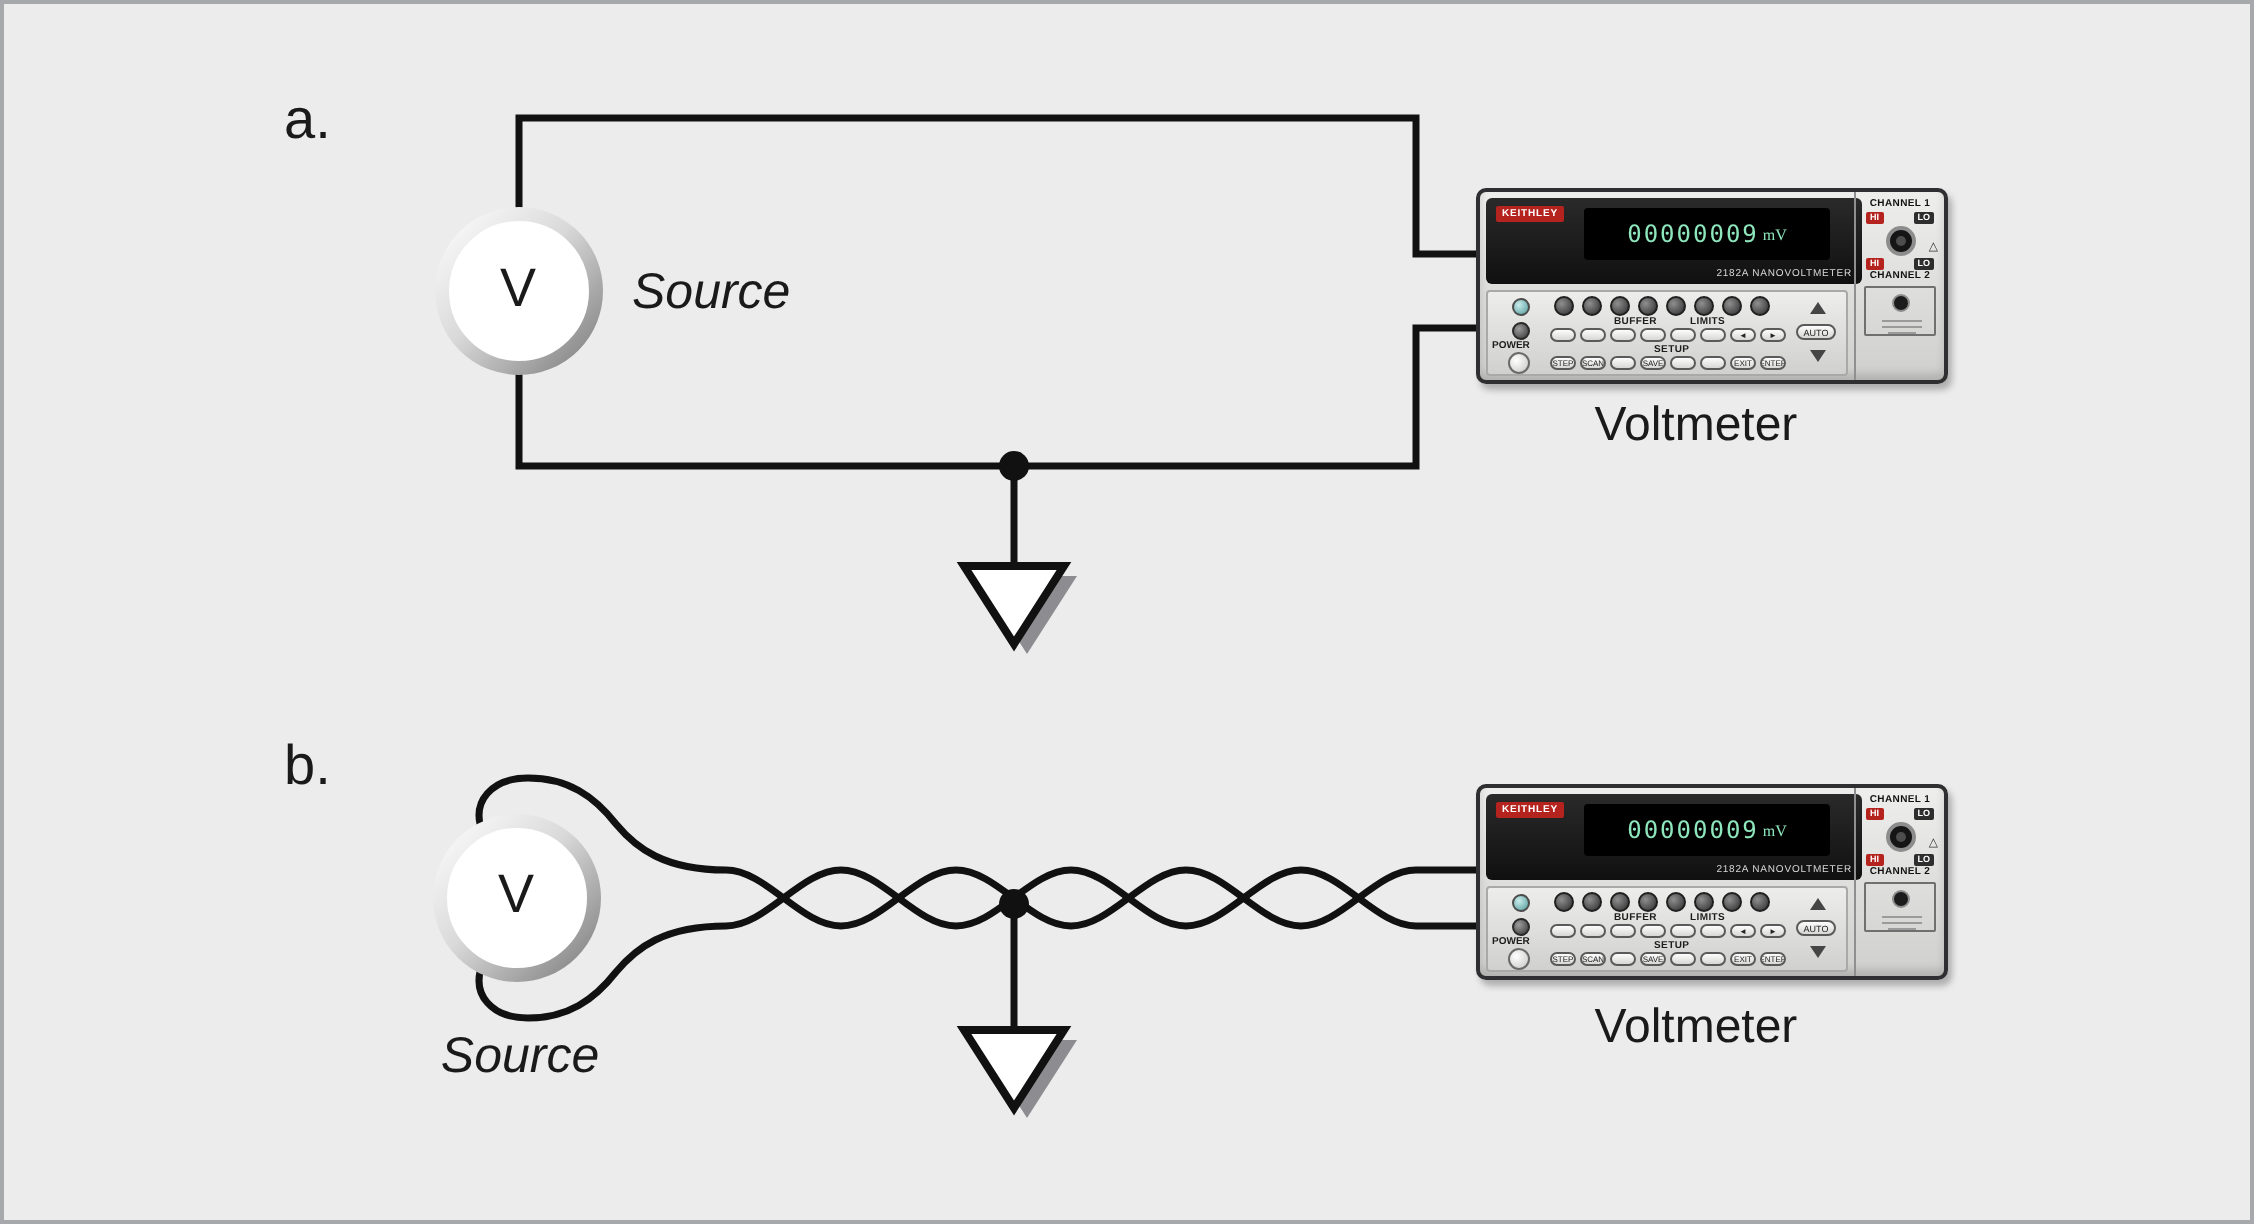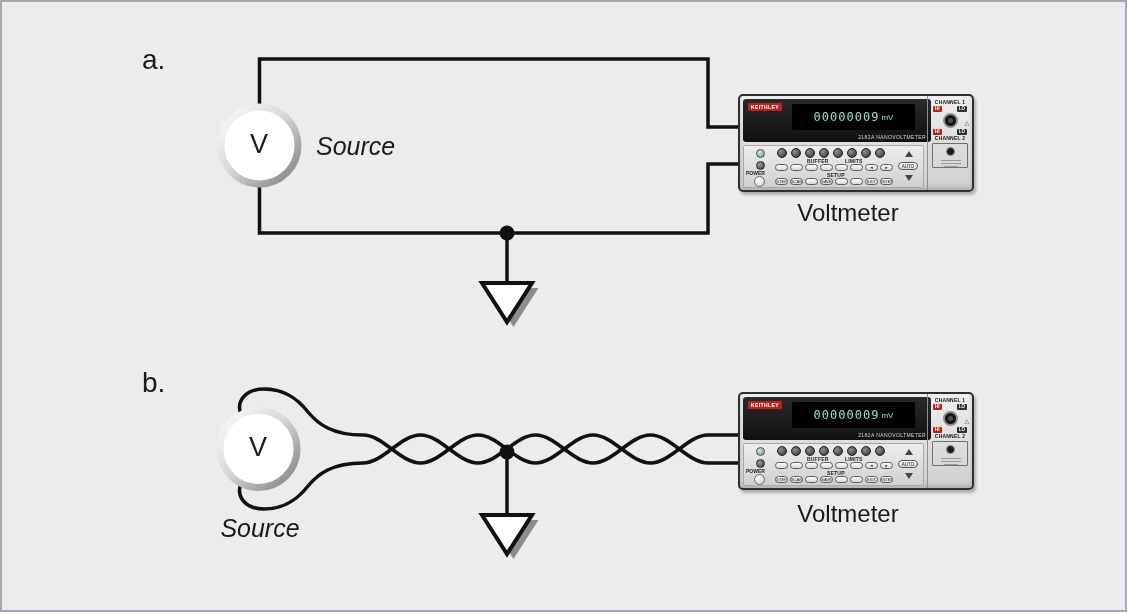--- a/index.html
+++ b/index.html
@@ -23,21 +23,21 @@
     box-shadow:2px 3px 3px rgba(60,60,64,.35), inset 0 -3px 4px rgba(0,0,0,.15);
   }
   .vm *{box-sizing:border-box;}
   .vm-bezel{position:absolute;left:3px;top:3px;width:188px;height:43px;
     background:linear-gradient(#2a2a2a,#101010);border-radius:3px;}
   .vm-brand{position:absolute;left:5px;top:4px;background:#b5231f;color:#fff;
     font-size:5px;font-weight:bold;letter-spacing:.4px;padding:1px 3px;border-radius:1px;}
   .vm-screen{position:absolute;left:49px;top:5px;width:123px;height:26px;background:#000;
     border-radius:2px;display:flex;align-items:center;justify-content:center;}
   .vm-digits{color:#8ee6bd;font-family:"DejaVu Sans Mono",monospace;font-size:12px;letter-spacing:1px;}
-  .vm-unit{color:#8ee6bd;font-family:Liberation Sans, sans-serif;font-size:8px;margin-left:2px;}
+  .vm-unit{color:#8ee6bd;font-family:Liberation Serif, serif;font-size:8px;margin-left:2px;}
   .vm-model{position:absolute;right:5px;bottom:2px;color:#d9d9d9;font-size:5px;letter-spacing:.4px;}
   .vm-controls{position:absolute;left:3px;top:49px;width:181px;height:43px;
     background:linear-gradient(#ededeb,#d0d0ce);border:1px solid #a9a9a7;border-radius:2px;}
   .pbtn{position:absolute;border-radius:50%;}
   .pbtn-teal{left:12px;top:3px;width:9px;height:9px;background:radial-gradient(circle at 35% 35%,#c8ecea,#549a9c);border:1px solid #4c4c4c;}
   .pbtn-dark{left:12px;top:15px;width:9px;height:9px;background:radial-gradient(circle at 35% 35%,#9d9d9d,#353535);border:1px solid #2a2a2a;}
   .pbtn-white{left:10px;top:30px;width:11px;height:11px;background:radial-gradient(circle at 35% 35%,#ffffff,#c6c6c4);border:1px solid #6a6a6a;}
   .vm-power-label{position:absolute;left:2px;top:24px;font-size:5px;font-weight:bold;color:#1d1d1d;}
   .vm-keys{position:absolute;left:31px;top:0;width:122px;height:42px;}
   .krow{position:absolute;left:0;display:flex;gap:2px;}

